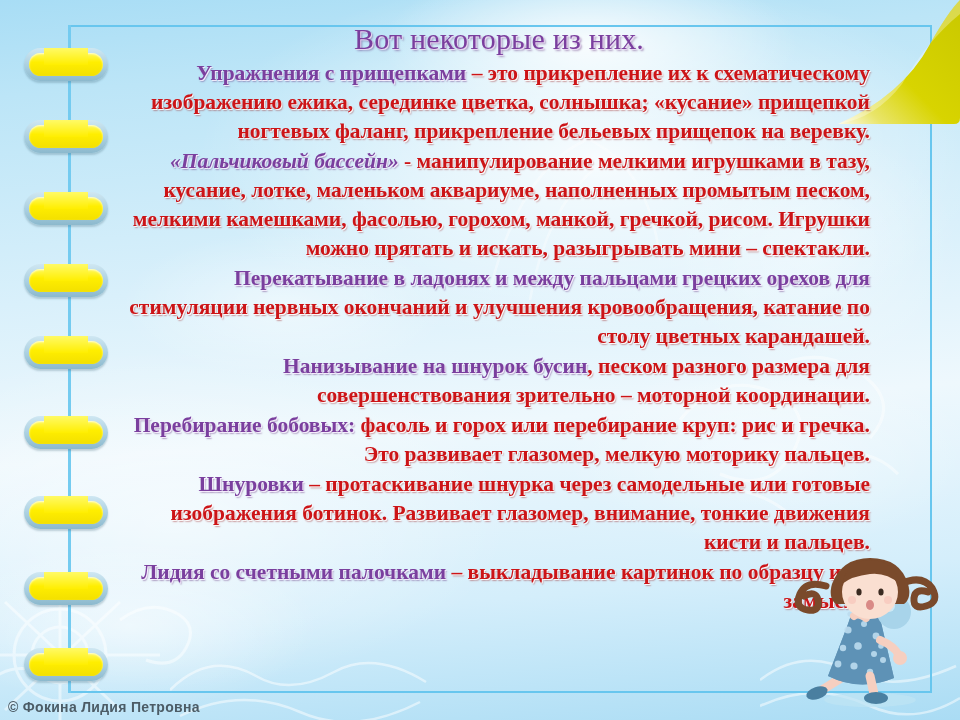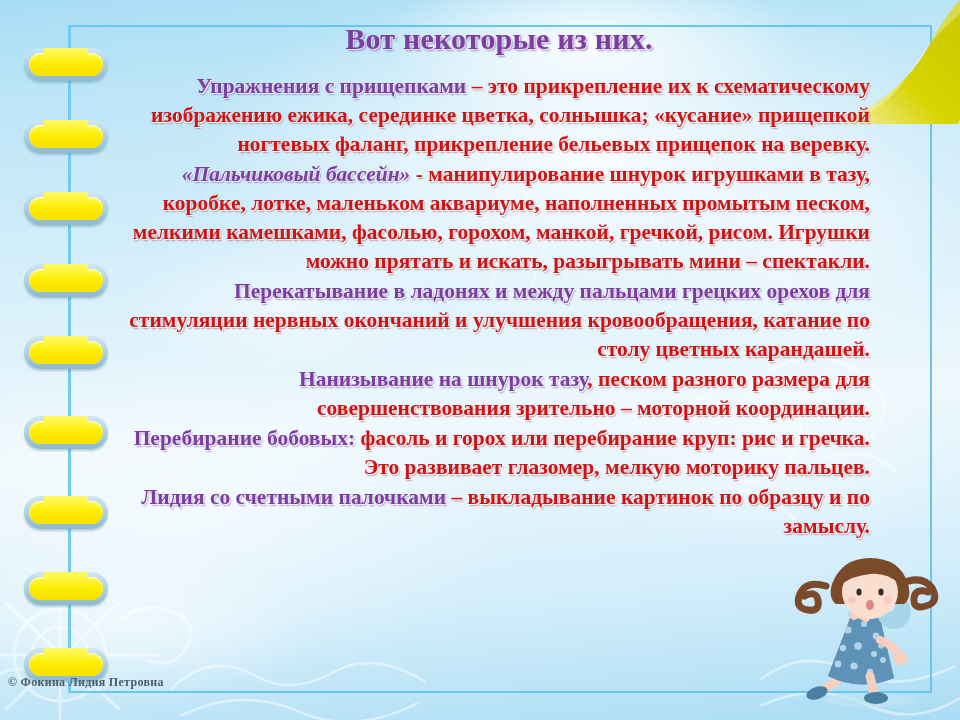--- a/index.html
+++ b/index.html
@@ -118,27 +118,27 @@
   #content {
     position: absolute;
     left: 128px;
     top: 22px;
     width: 742px;
   }
 
   #slide-title {
     text-align: center;
     font-size: 30px;
-    font-weight: bold;
+    font-weight: normal;
     color: #7a3f9e;
     letter-spacing: .2px;
     text-shadow:
        1px 1px 0 #e8d6f2,
        2px 2px 2px rgba(90,40,120,0.45);
-    margin-bottom: 16px;
+    margin-bottom: 3px;
     white-space: nowrap;
   }
 
   .para {
     font-size: 21.5px;
     font-weight: bold;
     line-height: 29px;
     color: #cc1417;
     text-shadow:
        1px 1px 0 rgba(255,255,255,0.9),
@@ -161,23 +161,23 @@
     top: 548px;
     width: 170px;
     height: 166px;
     pointer-events: none;
   }
 
   
   #watermark {
     position: absolute;
     left: 8px;
-    top: 675px;
-    font-family: Liberation Serif, serif;
-    font-size: 12px;
+    top: 699px;
+    font-family: Liberation Sans, sans-serif;
+    font-size: 14px;
     font-weight: bold;
     color: #4c5c66;
     letter-spacing: .3px;
     white-space: nowrap;
   }
 </style>
 </head>
 <body>
 
 <div id="slide">
@@ -312,35 +312,38 @@
   </div>
 
   <div id="content">
     <div id="slide-title">Вот некоторые из них.</div>
 
     <p class="para">
       <span class="lead">Упражнения с прищепками</span><span> – это прикрепление их к схематическому изображению ежика, серединке цветка, солнышка; «кусание» прищепкой ногтевых фаланг, прикрепление бельевых прищепок на веревку.</span>
     </p>
 
     <p class="para">
-      <span class="lead ital">«Пальчиковый бассейн»</span><span> - манипулирование шнурок игрушками в тазу, коробке, лотке, маленьком аквариуме, наполненных промытым песком, мелкими камешками, фасолью, горохом, манкой, гречкой, рисом. Игрушки можно прятать  и искать, разыгрывать мини – спектакли.</span>
+      <span class="lead ital">«Пальчиковый бассейн»</span><span> - манипулирование мелкими игрушками в тазу, кусание, лотке, маленьком аквариуме, наполненных промытым песком, мелкими камешками, фасолью, горохом, манкой, гречкой, рисом. Игрушки можно прятать  и искать, разыгрывать мини – спектакли.</span>
     </p>
 
     <p class="para">
       <span class="lead">Перекатывание в ладонях и между пальцами грецких орехов для</span><span> стимуляции нервных окончаний и улучшения кровообращения, катание по столу цветных карандашей.</span>
     </p>
 
     <p class="para">
-      <span class="lead">Нанизывание на шнурок тазу</span><span>, песком разного размера для совершенствования зрительно – моторной координации.</span>
+      <span class="lead">Нанизывание на шнурок бусин</span><span>, песком разного размера для совершенствования зрительно – моторной координации.</span>
     </p>
 
     <p class="para">
       <span class="lead">Перебирание бобовых:</span><span> фасоль и горох или перебирание круп: рис и гречка. Это развивает глазомер, мелкую моторику пальцев.</span>
     </p>
 
+    <p class="para">
+      <span class="lead">Шнуровки</span><span> – протаскивание шнурка через самодельные или готовые изображения ботинок. Развивает глазомер, внимание, тонкие движения кисти и пальцев.</span>
+    </p>
 
     <p class="para">
       <span class="lead">Лидия со счетными палочками</span><span> – выкладывание картинок по образцу и по замыслу.</span>
     </p>
   </div>
 
   <div id="girl">
     <svg width="170" height="166" viewBox="0 0 170 166">
 
       <ellipse cx="82" cy="152" rx="46" ry="7" fill="#bfe4f3" opacity="0.7"></ellipse>

